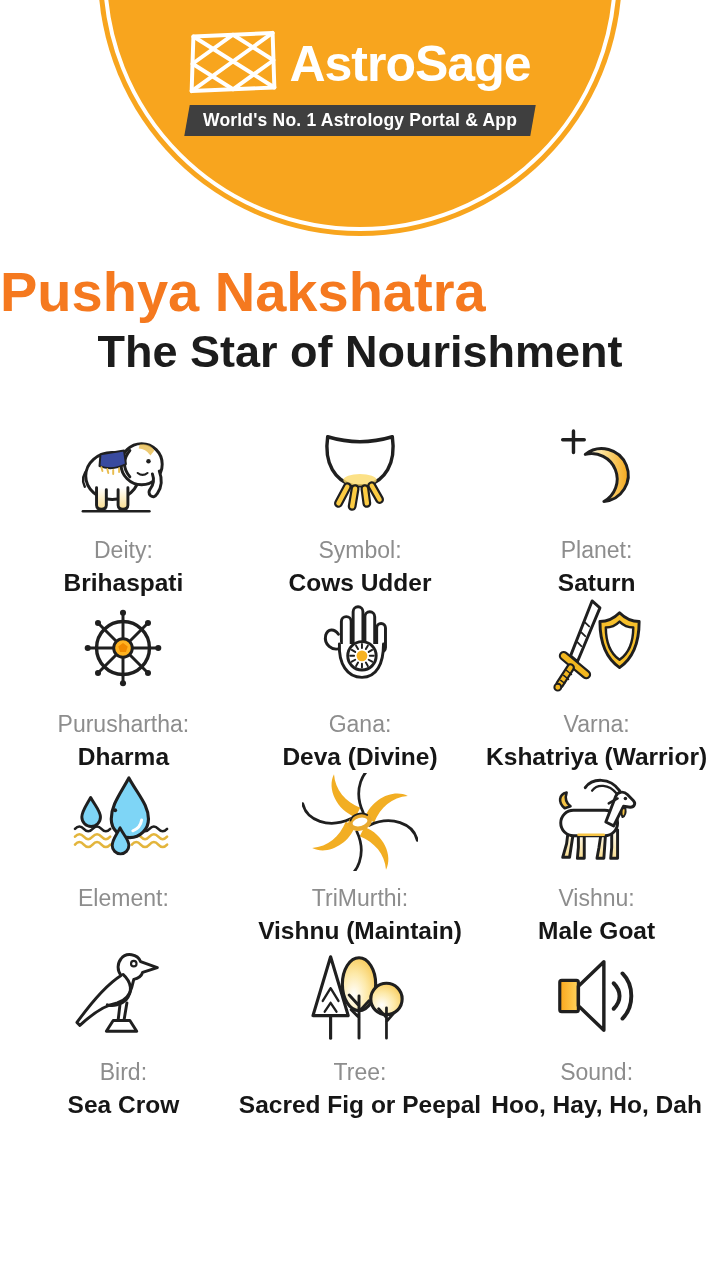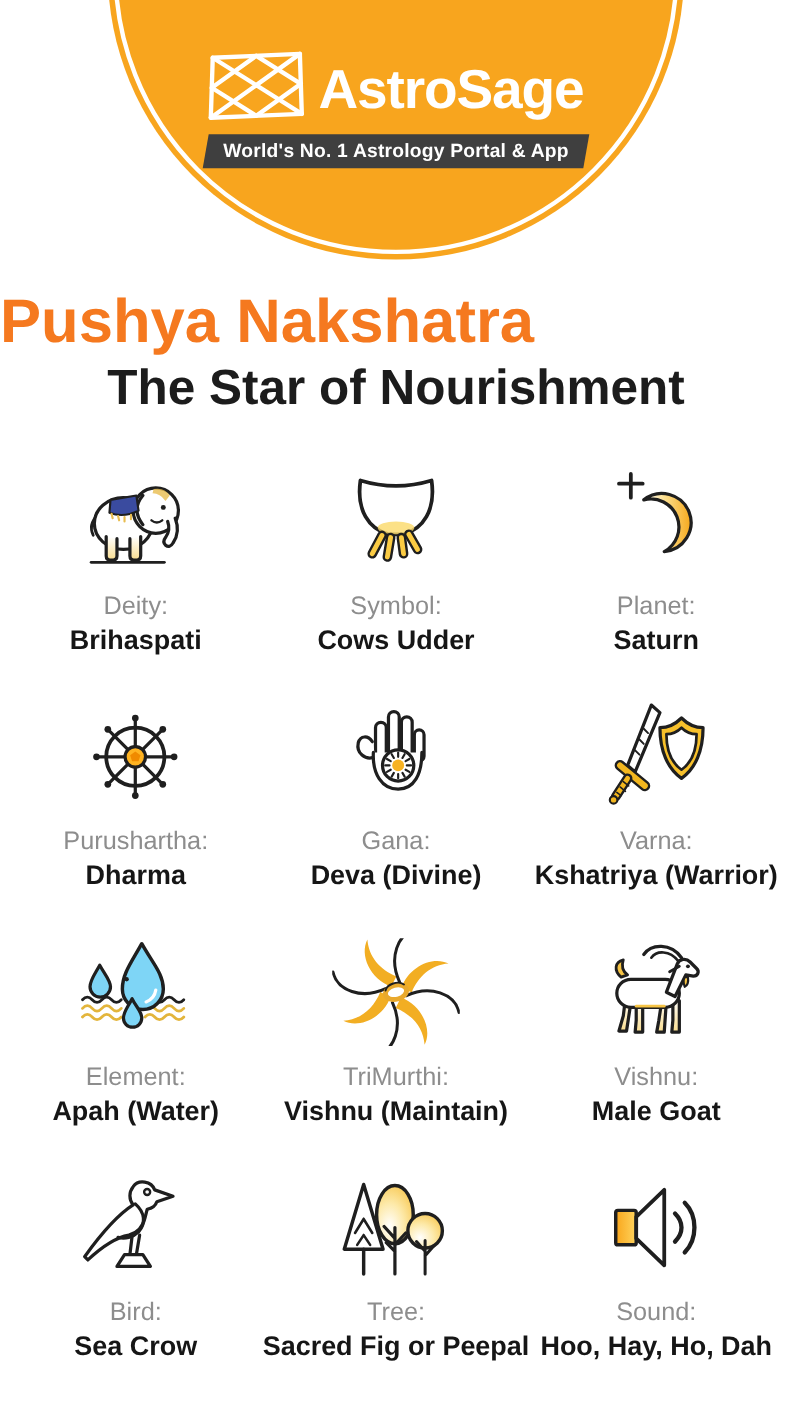--- a/index.html
+++ b/index.html
@@ -6,32 +6,32 @@
   html,body { width:720px; background:#ffffff; font-family:"Liberation Sans", sans-serif; }
   body { height:1280px; overflow:hidden; position:relative; }
 
   
   .banner { position:relative; height:236px; }
   .banner-circle { position:absolute; left:98px; top:-288px; width:524px; height:524px;
                    border-radius:50%; background:#F8A51E; }
   .banner-circle::after { content:""; position:absolute; inset:5px; border:4px solid #ffffff; border-radius:50%; }
   .banner-content { position:absolute; left:0; right:0; top:30px; display:flex; flex-direction:column;
                     align-items:center; z-index:2; }
-  .brand-row { display:flex; align-items:center; gap:12px;margin-top:16px; }
+  .brand-row { display:flex; align-items:center; gap:12px; }
   .brand-name { color:#ffffff; font-size:50px; font-weight:700; letter-spacing:-1px; line-height:1; }
   .tagline-box { margin-top:7px; background:#3F3F3F; transform:skewX(-10deg); padding:5px 16px; }
   .tagline-box .tg { display:inline-block; transform:skewX(10deg); color:#ffffff; font-weight:700;
                      font-size:17.5px; letter-spacing:0.2px; }
 
   
   .title { margin-top:22px; font-size:56px; line-height:1.2; font-weight:700; color:#F5791F; }
   .subtitle { margin-top:0px; text-align:center; font-size:45px; line-height:1.2; font-weight:700; color:#1c1c1c; }
 
   
-  .grid { margin-top:44px; display:grid; grid-template-columns:repeat(3,1fr); row-gap:40px; padding:0 8px; }
+  .grid { margin-top:44px; display:grid; grid-template-columns:repeat(3,1fr); padding:0 8px; }
   .cell { display:flex; flex-direction:column; align-items:center; text-align:center; }
   .icon-box { height:100px; display:flex; align-items:flex-end; justify-content:center; }
   .icon-box svg { display:block; }
   .label { margin-top:14px; font-size:23px; color:#8D8D8D; line-height:1.2; }
   .value { margin-top:3px; font-size:24.5px; font-weight:700; color:#161616; line-height:1.2; white-space:nowrap; }
 </style>
 </head>
 <body>
 
 <svg width="0" height="0" style="position:absolute" aria-hidden="true">
@@ -220,21 +220,20 @@
           <path d="M64,73 q4.5,-5 9,0 q4.5,5 9,0 q4.5,-5 9,0 q4.5,5 9,0" stroke="#E3B53C"></path>
         </g>
         <path d="M61,5 C51,23 43,33 43,47 a19,19 0 0 0 38,0 C81,33 71,23 61,5 Z" fill="#7ED5F6" stroke="#1f1f1f" stroke-width="3.2"></path>
         <path d="M74,48 a14,14 0 0 1 -9,11" fill="none" stroke="#ffffff" stroke-width="3"></path>
         <circle cx="47" cy="38" r="2" fill="#1f1f1f"></circle>
         <path d="M22,25 C17,34 13,39 13,45 a9.5,9.5 0 0 0 19,0 C32,39 27,34 22,25 Z" fill="#7ED5F6" stroke="#1f1f1f" stroke-width="3"></path>
         <path d="M52,56 C48,64 44,68 44,74 a8.5,8.5 0 0 0 17,0 C61,68 56,64 52,56 Z" fill="#7ED5F6" stroke="#1f1f1f" stroke-width="3"></path>
       </svg>
     </div>
     <div class="label">Element:</div>
-    <div class="value">Apah (Water)</div>
   </div>
 
   <div class="cell">
     <div class="icon-box">
       <svg width="116" height="98" viewBox="0 0 110 100">
         <g transform="translate(55,50) rotate(-15)">
           <path d="M6,-3 C18,-20 42,-24 54,-13 C38,-16 24,-9 14,4 Z" fill="#F2AE23"></path>
           <path d="M6,-3 C18,-20 42,-24 54,-13 C38,-16 24,-9 14,4 Z" fill="#F2AE23" transform="rotate(90)"></path>
           <path d="M6,-3 C18,-20 42,-24 54,-13 C38,-16 24,-9 14,4 Z" fill="#F2AE23" transform="rotate(180)"></path>
           <path d="M6,-3 C18,-20 42,-24 54,-13 C38,-16 24,-9 14,4 Z" fill="#F2AE23" transform="rotate(270)"></path>

